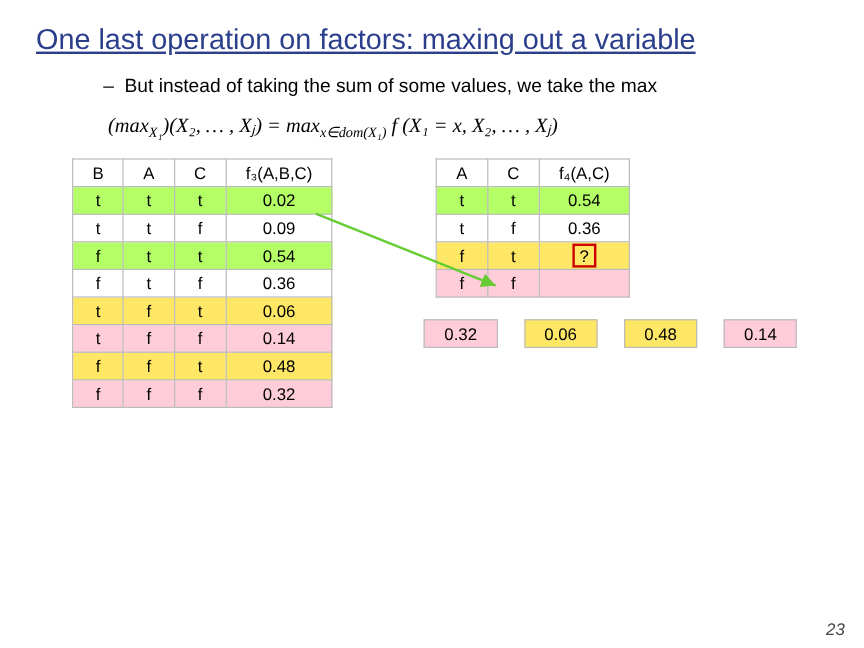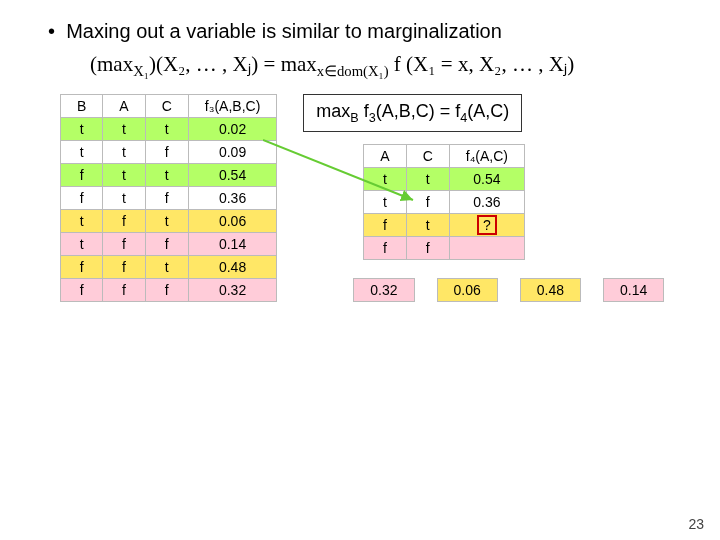--- a/index.html
+++ b/index.html
@@ -25,22 +25,23 @@
   .bullet1 {
     font-size: 20px;
     margin: 0 0 6px 18px;
   }
   .bullet2 {
     font-size: 16px;
     margin: 0 0 10px 56px;
   }
   .formula {
     margin: 4px 0 14px 60px;
-    font-size: 21px;
+    font-size: 17px;
     font-family: 'Times New Roman', serif;
+    font-style: italic;
   }
   .content {
     display: flex;
     gap: 26px;
     margin-left: 30px;
     align-items: flex-start;
   }
   table {
     border-collapse: collapse;
     font-size: 14px;
@@ -89,28 +90,30 @@
   .bottom-choices div {
     border: 1px solid #bbb;
     padding: 3px 16px;
   }
   .slidenum {
     position: absolute;
     bottom: 8px;
     right: 16px;
     font-size: 14px;
     color: #444;
+    font-style: italic;
   }
   sub { font-size: 0.7em; }
 </style>
 </head>
 <body>
 
 <div class="slide">
-  <div class="bullet1">•&nbsp;&nbsp;<span>Maxing out a variable is similar to marginalization</span></div>
+  <h1 class="title">One last operation on factors: maxing out a variable</h1>
+  <div class="bullet2">–&nbsp;&nbsp;<span>But instead of taking the sum of some values, we take the max</span></div>
 
   <div class="formula">
     (<span>max</span><sub>X₁</sub>)<span>(X₂, … , Xⱼ) = max</span><sub>x∈dom(X₁)</sub><span> f (X₁ = x, X₂, … , Xⱼ)</span>
   </div>
 
   <div class="content">
     <table>
       <tbody>
           <tr id="t1h">
             <th>B</th>
@@ -165,23 +168,20 @@
           <tr class="pink">
             <td>f</td>
             <td>f</td>
             <td>f</td>
             <td>0.32</td>
           </tr>
         </tbody>
     </table>
 
     <div class="right">
-      <div class="maxbox">
-        max<sub>B</sub> f<sub>3</sub>(A,B,C) = f<sub>4</sub>(A,C)
-      </div>
 
       <svg class="arrow-svg" width="180" height="90">
         <defs>
             <marker id="ah" markerWidth="8" markerHeight="8" refX="6" refY="3" orient="auto">
           <path d="M0,0 L6,3 L0,6 Z" fill="#66cc33"></path>
             </marker>
           </defs>
         <line x1="0" y1="10" x2="150" y2="70" stroke="#66cc33" stroke-width="2" marker-end="url(#ah)"></line>
       </svg>
 

